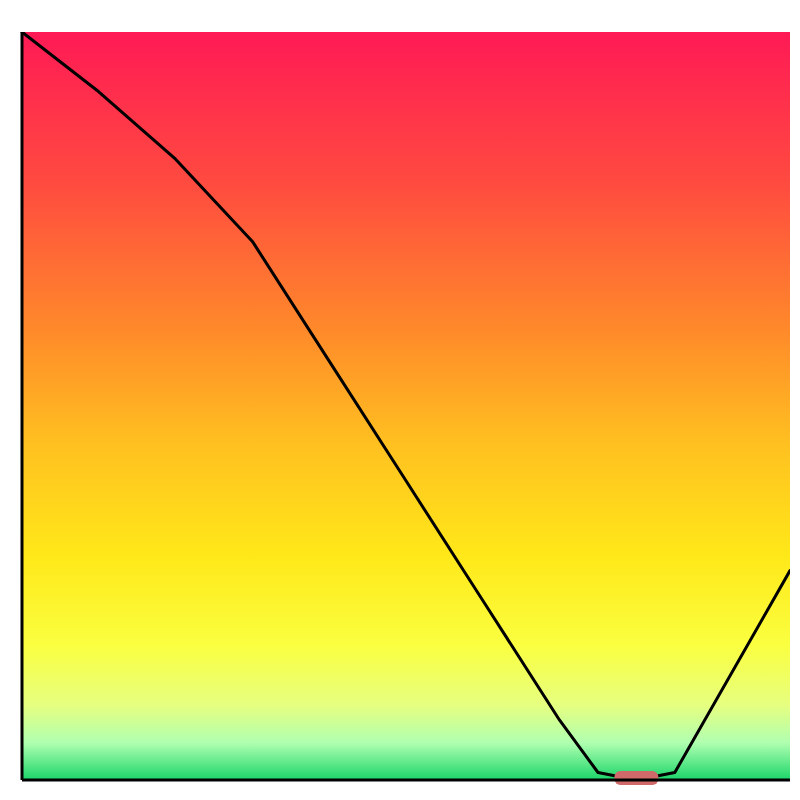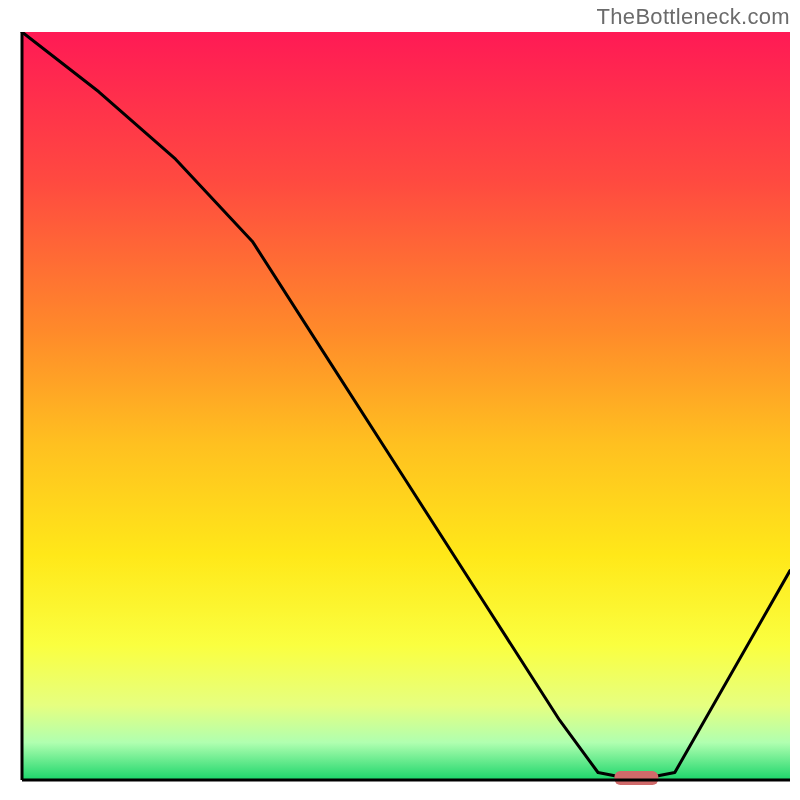--- a/index.html
+++ b/index.html
@@ -48,21 +48,20 @@
   }
   .marker {
     fill: #d06a6a;
     stroke: none;
   }
 </style>
 </head>
 <body>
 
 <div class="container">
-  <div class="watermark">TheBottleneck.com</div>
 
   <svg class="plot-frame" viewBox="0 0 780 768" preserveAspectRatio="none">
     <defs>
       <linearGradient id="bg-grad" x1="0" y1="0" x2="0" y2="1">
           <stop offset="0%" stop-color="#ff1a55"></stop>
           <stop offset="20%" stop-color="#ff4a40"></stop>
           <stop offset="40%" stop-color="#ff8a2a"></stop>
           <stop offset="55.00000000000001%" stop-color="#ffc020"></stop>
           <stop offset="70%" stop-color="#ffe819"></stop>
           <stop offset="82%" stop-color="#faff40"></stop>

